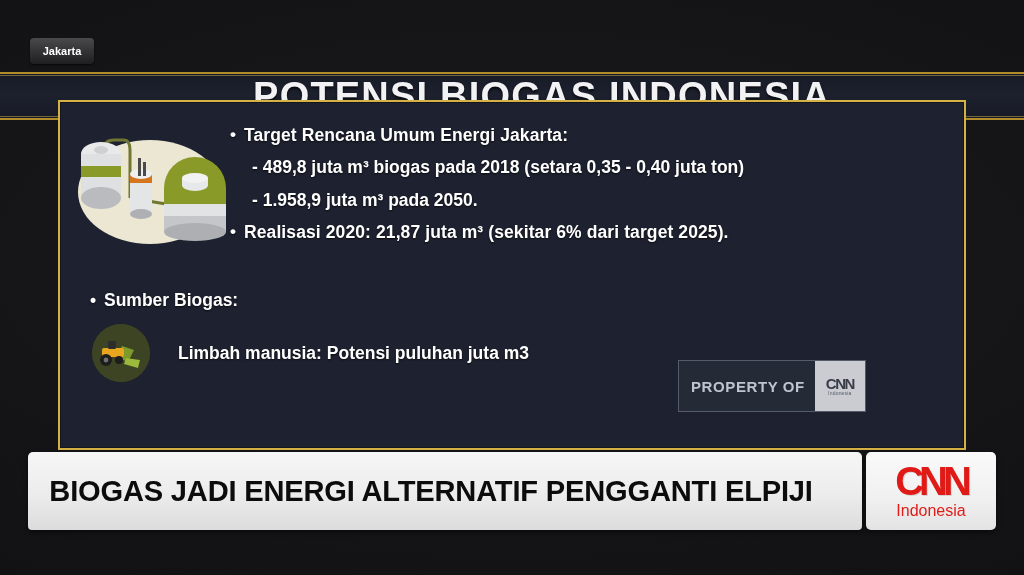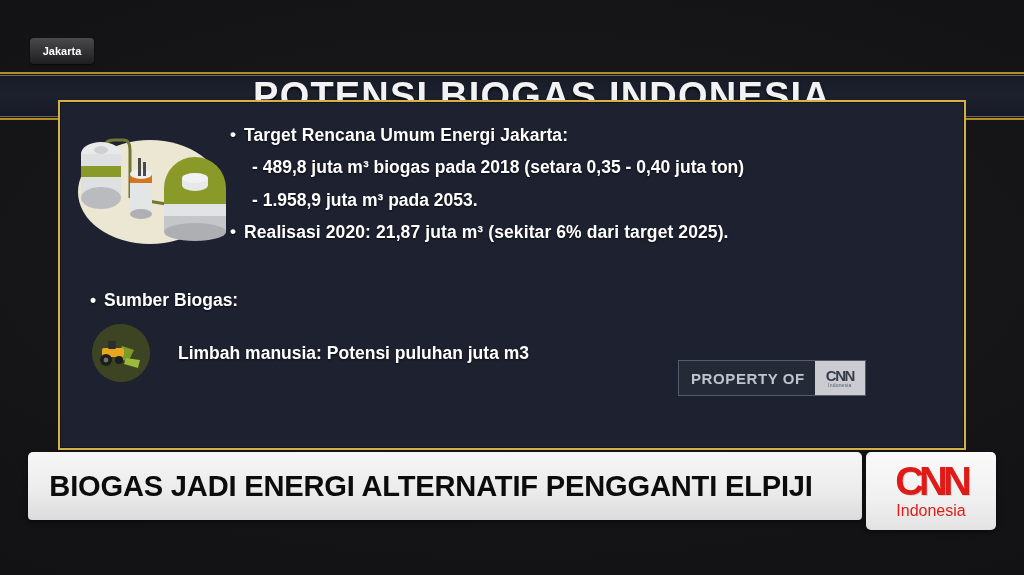--- a/index.html
+++ b/index.html
@@ -184,21 +184,21 @@
     text-shadow: 0 1px 2px rgba(0,0,0,.7);
     font-family: "Liberation Sans Narrow", "Liberation Sans", sans-serif;
     white-space: nowrap;
   }
 
   
   .watermark {
     position: absolute;
     left: 618px;
     top: 258px;
-    height: 36px;
+    height: 52px;
     display: flex;
     align-items: stretch;
     background: #262b38;
     border: 1px solid #5a6070;
     box-sizing: border-box;
     opacity: .92;
   }
   .watermark-text {
     display: flex;
     align-items: center;
@@ -230,21 +230,21 @@
     color: #5d6270;
     letter-spacing: .2px;
   }
 
   
   .ticker {
     position: absolute;
     left: 28px;
     top: 452px;
     width: 834px;
-    height: 68px;
+    height: 78px;
     background: linear-gradient(180deg, #f6f6f6 0%, #ececec 55%, #dcdcdc 100%);
     border-radius: 5px 5px 4px 4px;
     display: flex;
     align-items: center;
     box-shadow: 0 2px 5px rgba(0,0,0,.55);
     z-index: 8;
   }
   .ticker-text {
     color: #0c0c0c;
     font-size: 30px;
@@ -334,21 +334,21 @@
         <ellipse cx="127" cy="68" rx="13" ry="5" fill="#f2f2f3"></ellipse>
       </svg>
     </div>
 
     <div class="bullets">
       <div class="bullet-row">
         <span class="dot">•</span>
         <span>Target Rencana Umum Energi Jakarta:</span>
       </div>
       <div class="sub-row">- 489,8 juta m³ biogas pada 2018 (setara 0,35 - 0,40 juta ton)</div>
-      <div class="sub-row">- 1.958,9 juta m³ pada 2053.</div>
+      <div class="sub-row">- 1.958,9 juta m³ pada 2050.</div>
       <div class="bullet-row">
         <span class="dot">•</span>
         <span> Realisasi 2020: 21,87 juta m³ (sekitar 6% dari target 2025).</span>
       </div>
     </div>
 
     <div class="sumber-head">
       <span class="dot">•</span>
       <span>Sumber Biogas:</span>
     </div>

